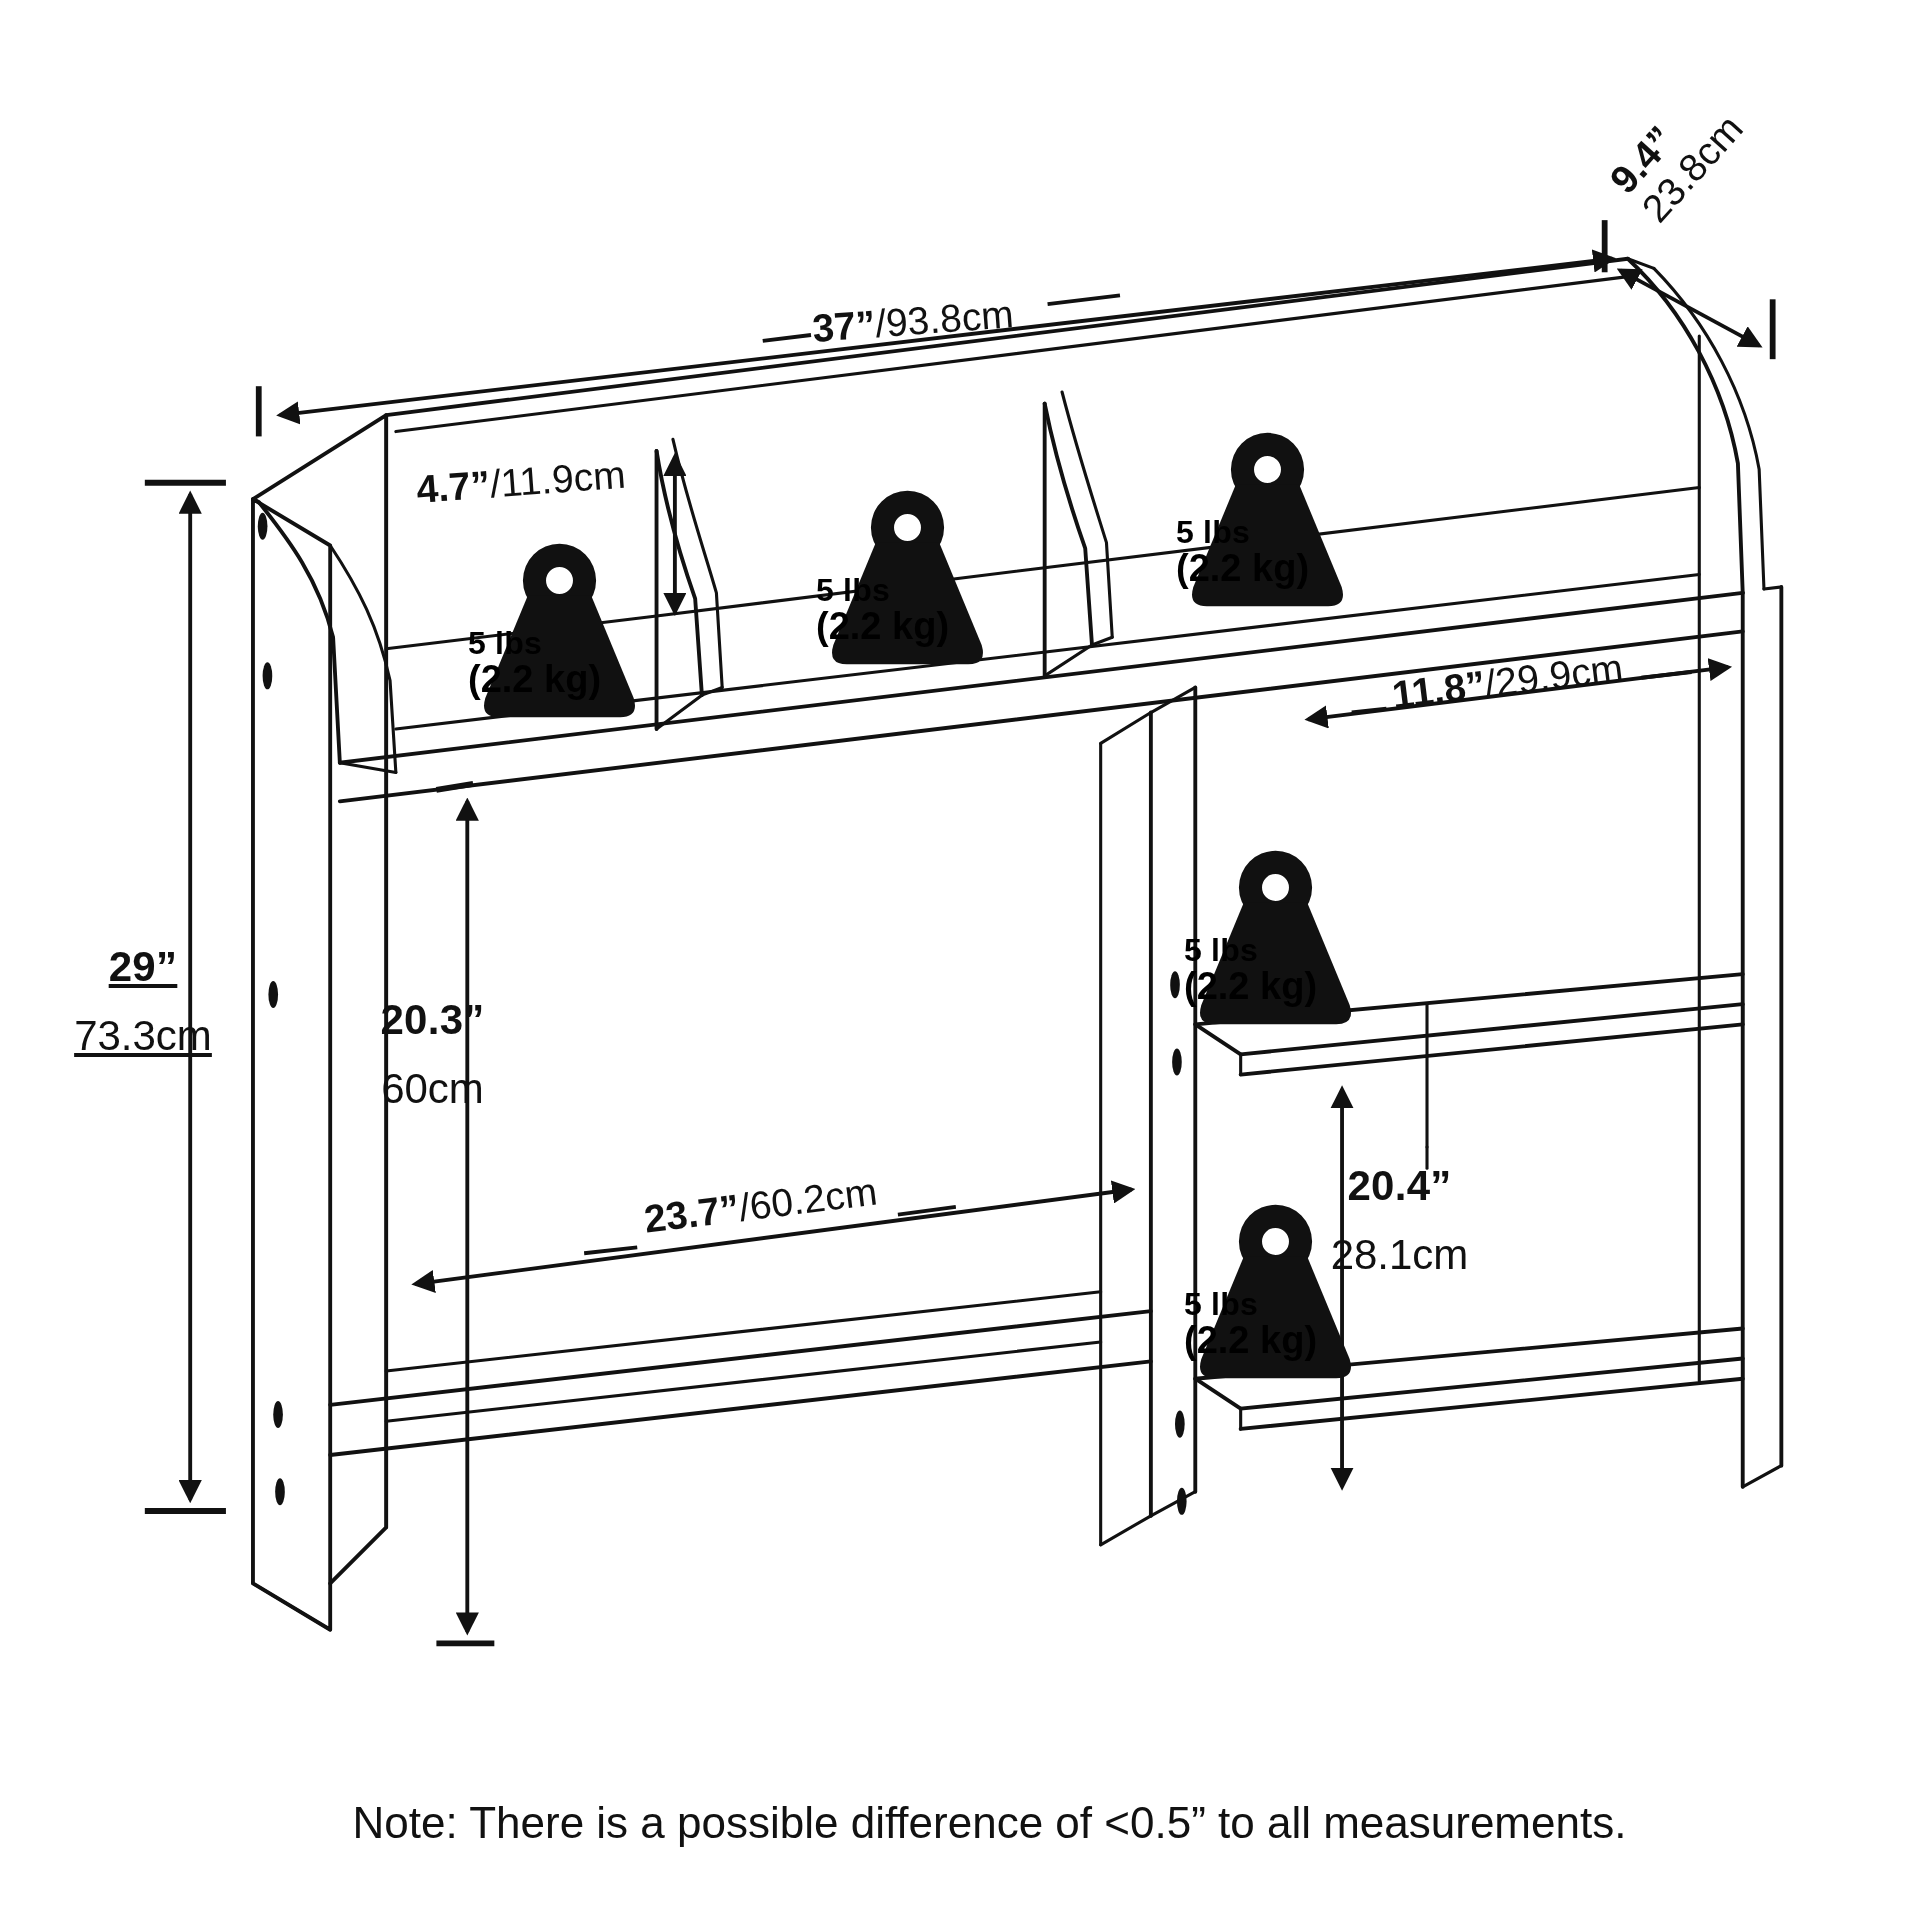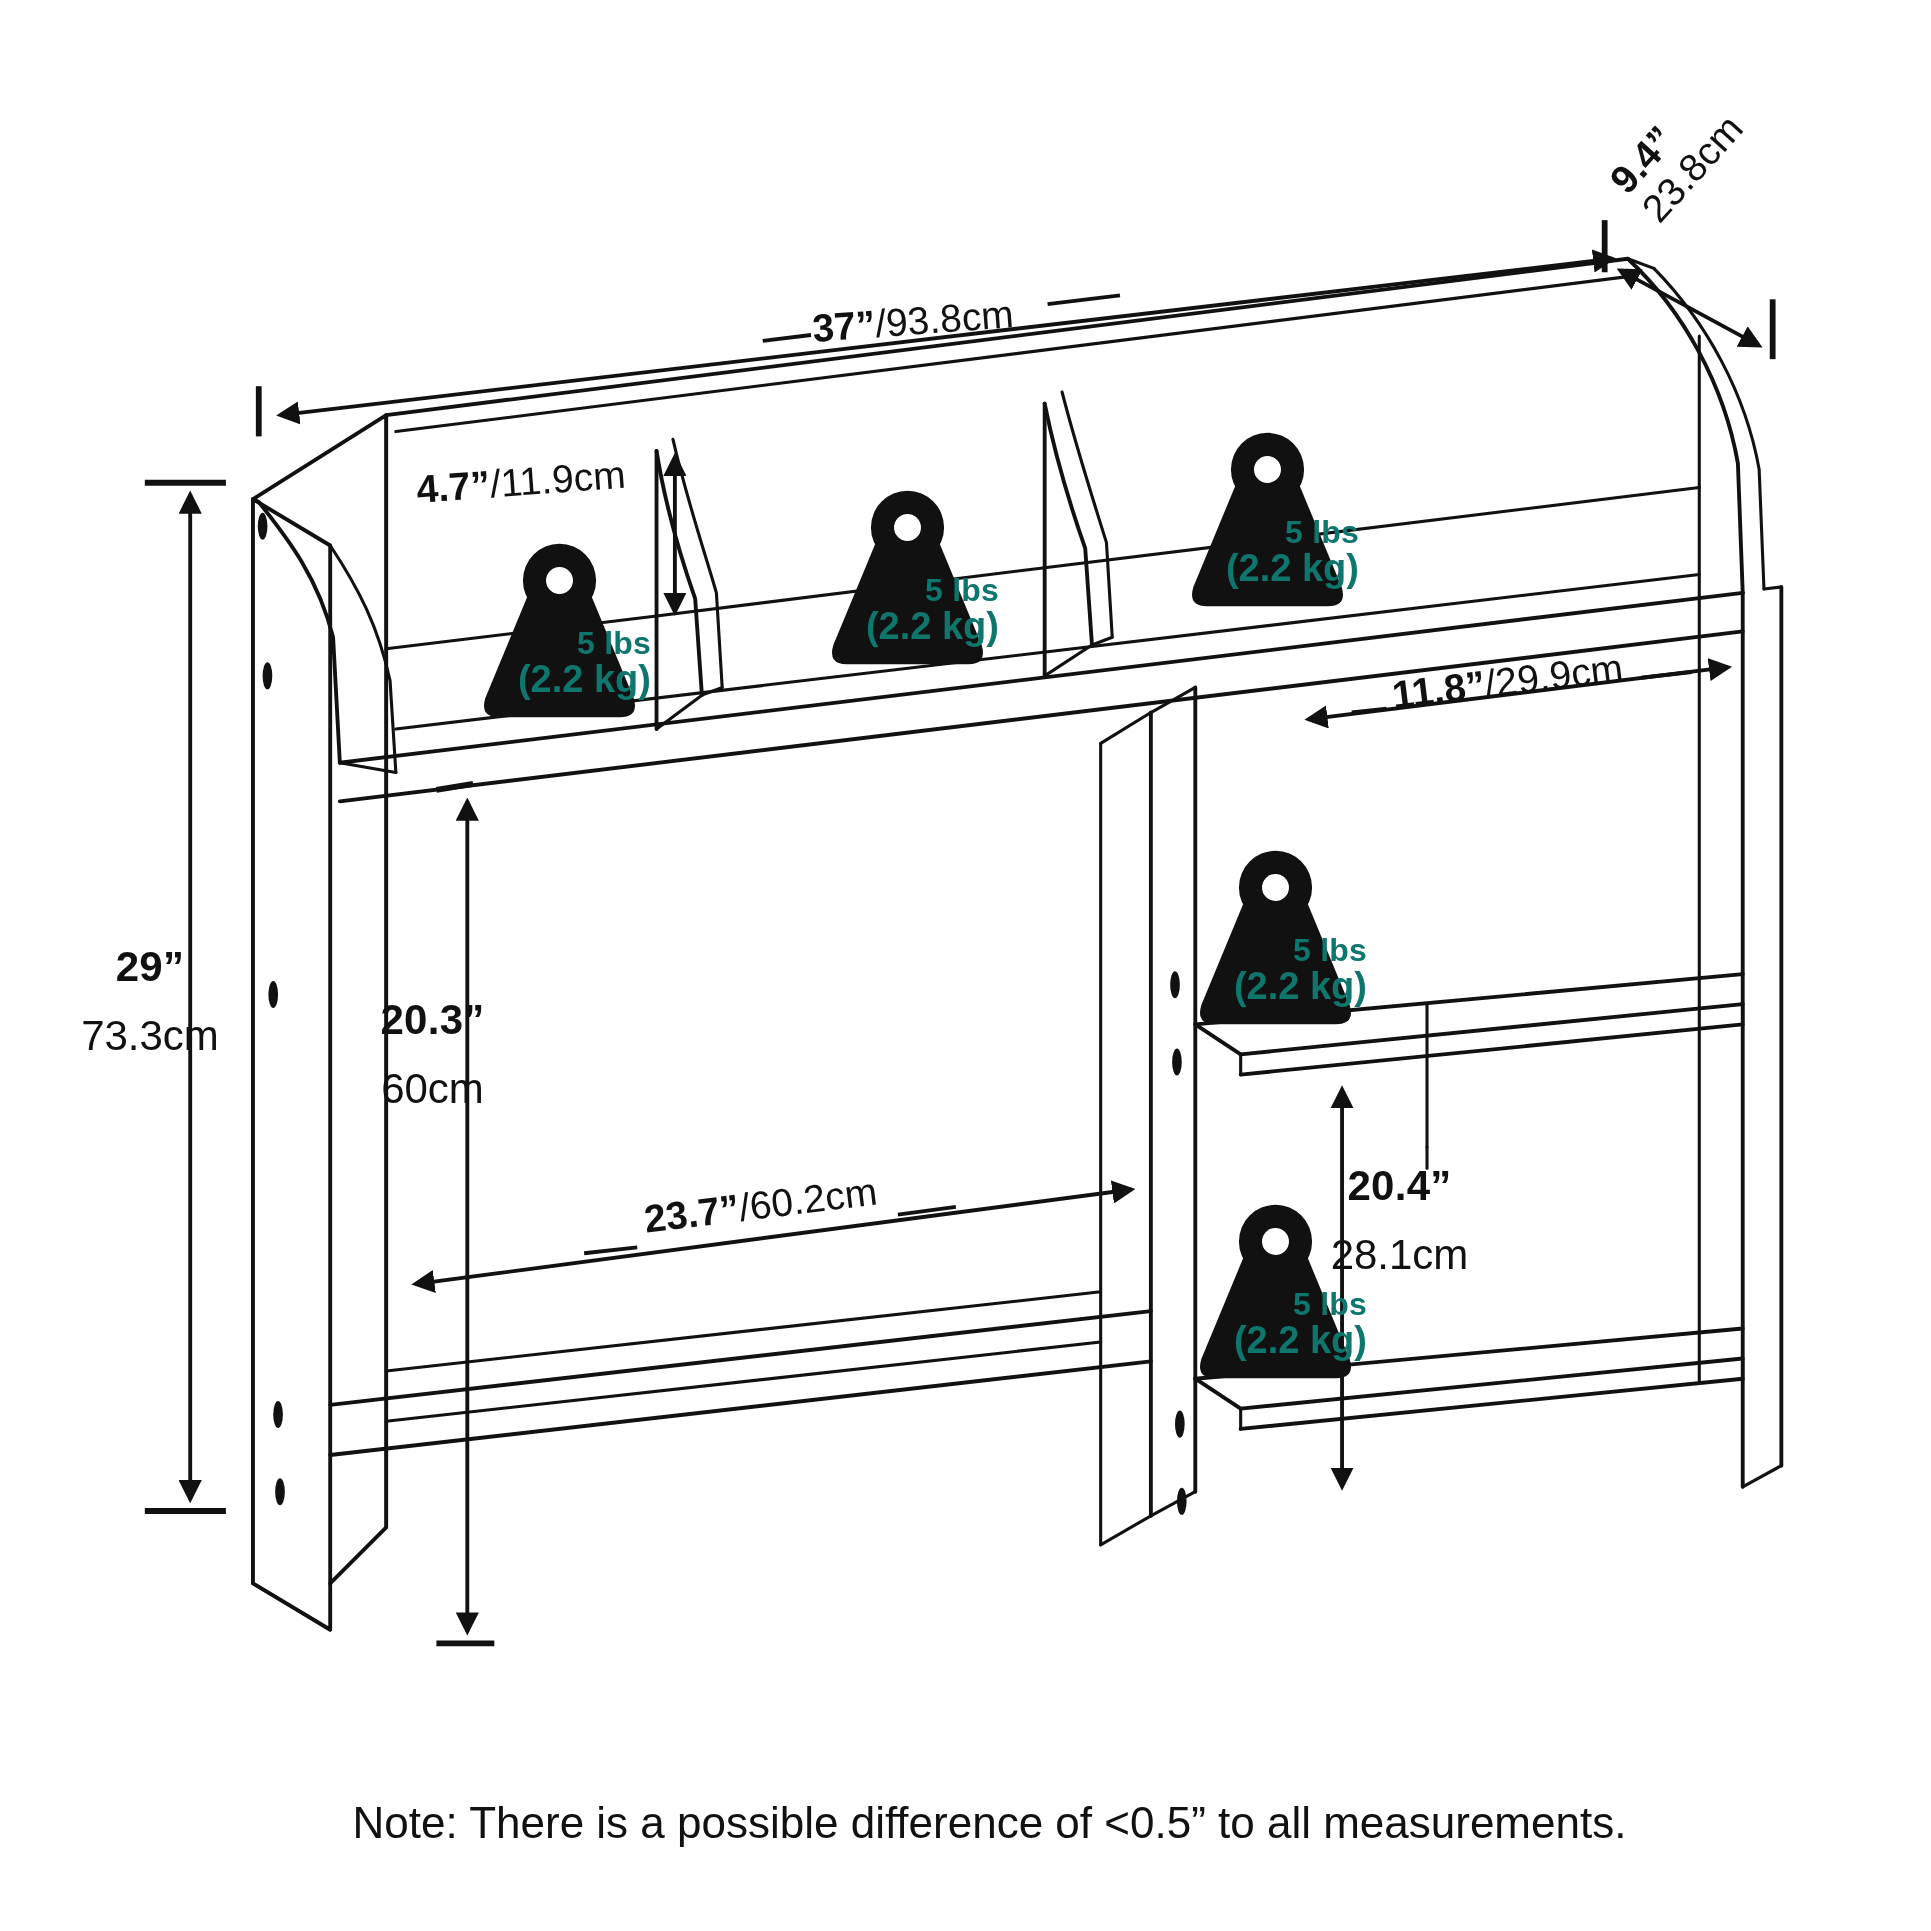--- a/index.html
+++ b/index.html
@@ -63,22 +63,22 @@
     position: absolute;
     width: 183px;
     height: 189px;
   }
   .weight svg { display: block; width: 100%; height: 100%; }
   .weight .wtext {
     position: absolute;
     left: 0;
     right: 0;
     bottom: 25px;
-    text-align: right;
-    color: #0f766e;
+    text-align: left;
+    color: #000000;
     line-height: 1.04;
     pointer-events: none;
   }
   .weight .wlbs {
     display: block;
     font-size: 32px;
     font-weight: bold;
     letter-spacing: 0.2px;
   }
   .weight .wkg {
@@ -115,21 +115,21 @@
     font-weight: normal;
     font-size: 42px;
     margin-top: 27px;
   }
 
   #lbl-width      { left: 811px;  top: 309px;  transform: rotate(-4.2deg); transform-origin: left top; }
   #lbl-depth      { left: 1603px; top: 174px;  transform: rotate(-48deg);  transform-origin: left top; }
   #lbl-cubby-h    { left: 415px;  top: 470px;  transform: rotate(-4.2deg); transform-origin: left top; }
   #lbl-shelf-w    { left: 1390px; top: 676px;  transform: rotate(-7deg);   transform-origin: left top; }
   #lbl-desk-w     { left: 642px;  top: 1200px; transform: rotate(-7deg);   transform-origin: left top; }
-  #lbl-height     { left: 44px;   top: 946px;  width: 212px; }
+  #lbl-height     { left: 37px;   top: 946px;  width: 212px; text-decoration: underline; }
   #lbl-clearance  { left: 336px;  top: 999px; width: 193px; }
   #lbl-cube-h     { left: 1303px; top: 1165px; width: 193px; }
 
   #note {
     position: absolute;
     left: 0;
     right: 0;
     top: 1798px;
     text-align: center;
     font-size: 44px;

